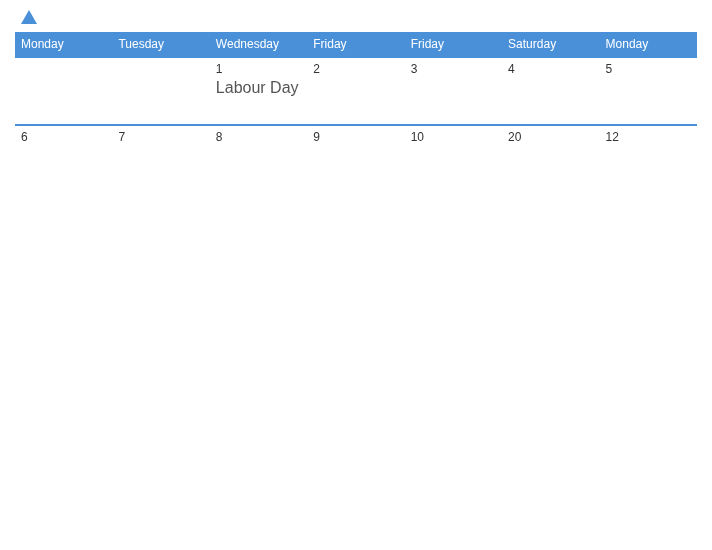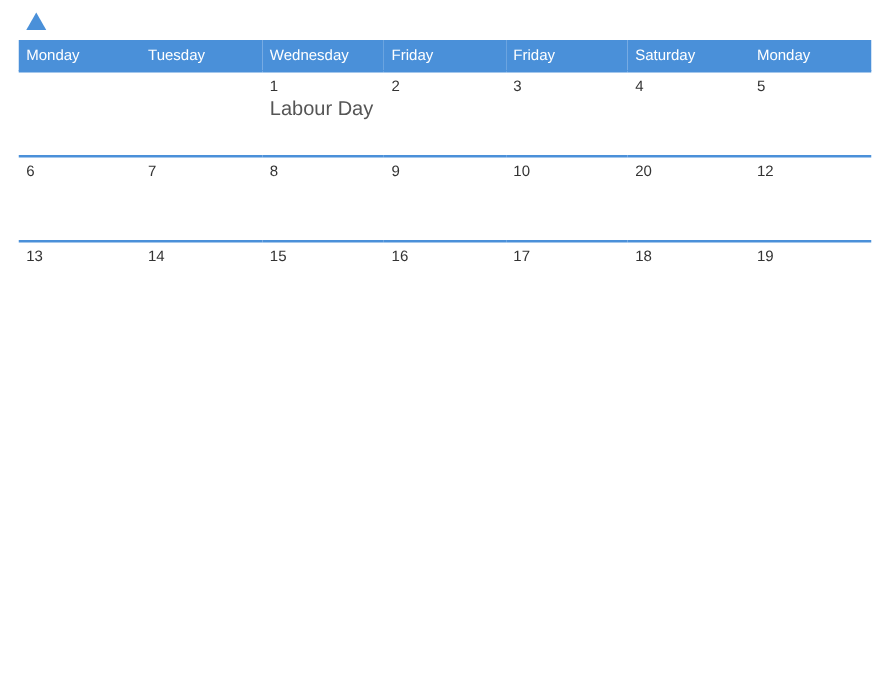--- a/index.html
+++ b/index.html
@@ -164,38 +164,15 @@
           <td>
             <span class="day-number">10</span>
           </td>
           <td>
             <span class="day-number">20</span>
           </td>
           <td>
             <span class="day-number">12</span>
           </td>
         </tr>
-        <tr>
-          <td>
-            <span class="day-number">13</span>
-          </td>
-          <td>
-            <span class="day-number">14</span>
-          </td>
-          <td>
-            <span class="day-number">15</span>
-          </td>
-          <td>
-            <span class="day-number">16</span>
-          </td>
-          <td>
-            <span class="day-number">17</span>
-          </td>
-          <td>
-            <span class="day-number">18</span>
-          </td>
-          <td>
-            <span class="day-number">19</span>
-          </td>
-        </tr>
       </tbody>
   </table>
 </div>
 
 </body></html>

